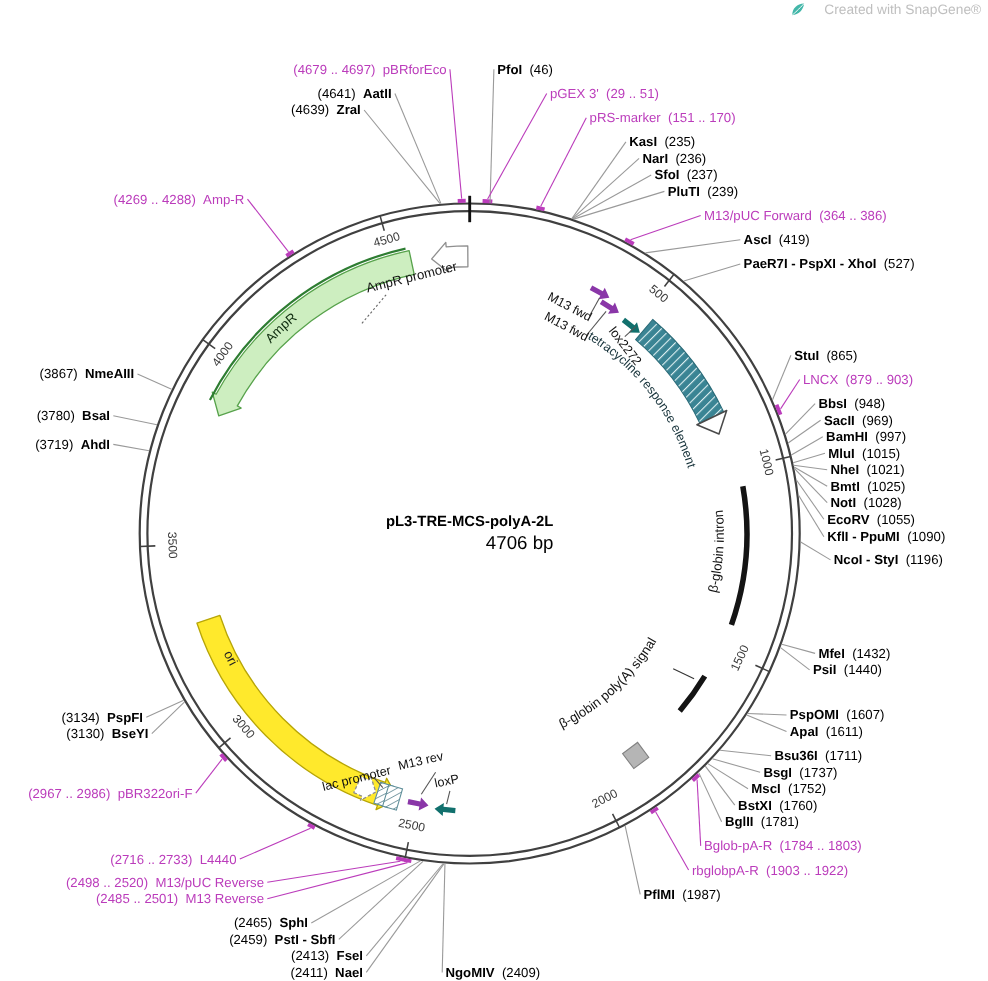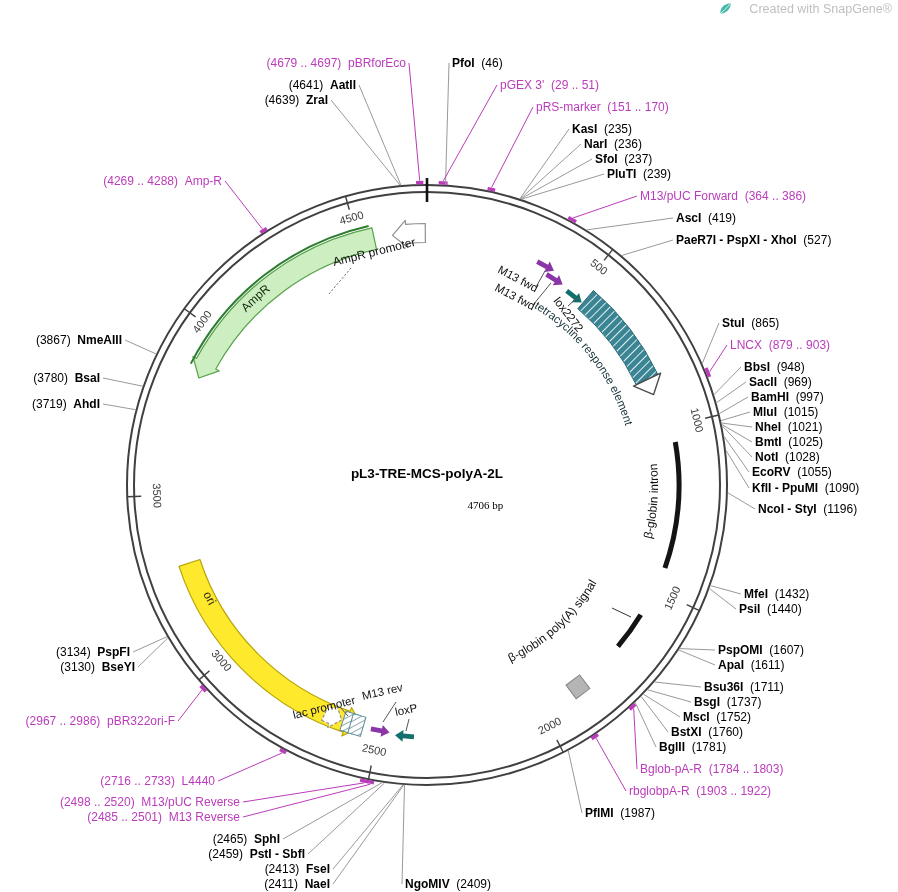--- a/index.html
+++ b/index.html
@@ -1,21 +1,21 @@
 <!DOCTYPE html>
 <html><head>
 <meta charset="utf-8">
 <style>
   html,body{margin:0;padding:0;background:#ffffff;}
   body{font-family:"Liberation Sans",sans-serif;}
   .stage{position:relative;width:898px;height:892px;background:#ffffff;overflow:hidden;}
   svg text{font-family:"Liberation Sans",sans-serif;}
   .title-block{position:absolute;left:427px;top:466px;transform:translateX(-50%);text-align:right;pointer-events:none;}
   .ptitle{font-weight:bold;font-size:13.5px;color:#000;white-space:nowrap;}
-  .psize{font-size:11px;color:#000;margin-top:18px;font-family:Liberation Serif, serif;}
+  .psize{font-size:17px;color:#000;margin-top:3px;}
   .watermark{position:absolute;top:1px;right:6px;display:flex;align-items:center;gap:16px;color:#bfbfbf;font-size:12.5px;}
 </style>
 </head>
 <body>
 
 <div class="stage">
 
   <svg id="map" width="898" height="892" viewBox="0 0 898 892">
     <defs id="map-defs">
       <pattern id="tetH" patternUnits="userSpaceOnUse" width="6" height="6" patternTransform="rotate(45)">

